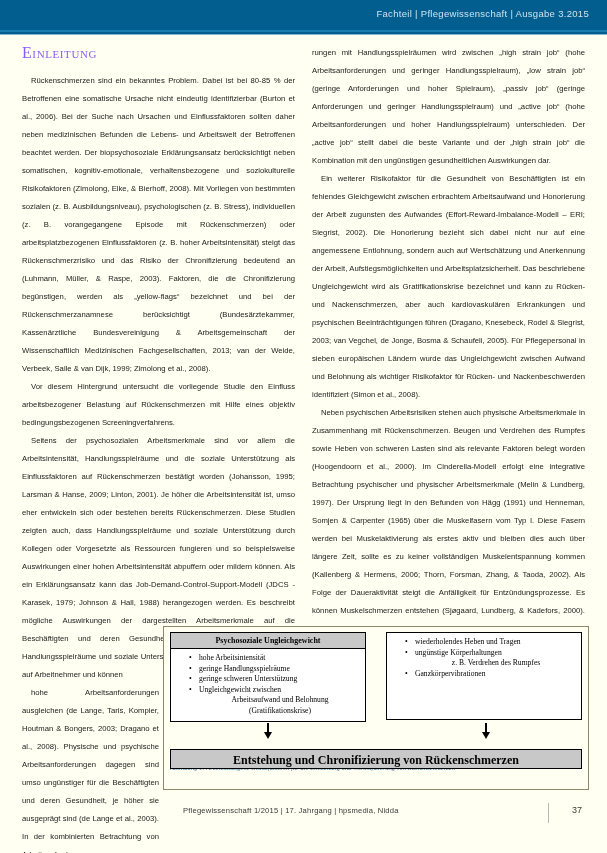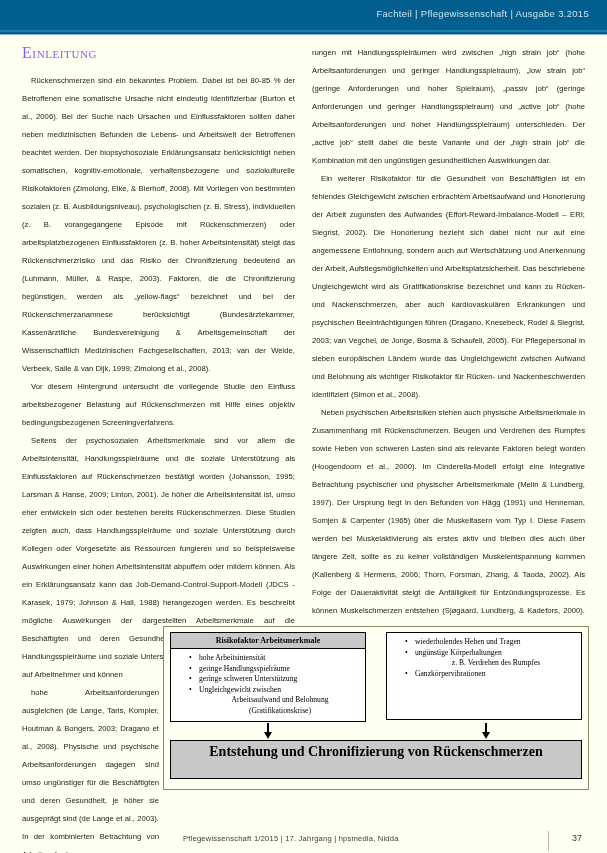--- a/index.html
+++ b/index.html
@@ -190,39 +190,39 @@
   }
   .arrow-left  { left: 94px; }
   .arrow-right { left: 312px; }
 
   .fig-banner {
     border: 1.6px solid #000;
     background: #c8c8c8;
     text-align: center;
     font-family: "Liberation Serif", serif;
     font-weight: bold;
-    font-size: 14px;
-    padding: 3px 0 18px 0;
+    font-size: 12px;
+    padding: 3px 0 0 0;
     color: #000;
-    margin-top: 1px;
+    margin-top: 10px;
   }
   .fig-caption {
     margin-top: 5px;
     font-family: "Liberation Serif", serif;
     font-style: italic;
     font-size: 6.6px;
     color: #2f6fa5;
     text-align: left;
     line-height: 9px;
   }
 
   
   .footer {
     position: absolute;
-    bottom: 0;
+    bottom: 28px;
     left: 0;
     width: 518px;
     height: 22px;
   }
   .footer-text {
     position: absolute;
     left: 183px;
     top: 3px;
     font-size: 7.6px;
     color: #3a3a3a;
@@ -272,21 +272,21 @@
       <p class="body-text">Neben psychischen Arbeitsrisiken stehen auch physische Arbeitsmerkmale in Zusammenhang mit Rückenschmerzen. Beugen und Verdrehen des Rumpfes sowie Heben von schweren Lasten sind als relevante Faktoren belegt worden (Hoogendoorn et al., 2000). Im Cinderella-Modell erfolgt eine integrative Betrachtung psychischer und physischer Arbeitsmerkmale (Melin &amp; Lundberg, 1997). Der Ursprung liegt in den Befunden von Hägg (1991) und Henneman, Somjen &amp; Carpenter (1965) über die Muskelfasern vom Typ I. Diese Fasern werden bei Muskelaktivierung als erstes aktiv und bleiben dies auch über längere Zeit, sollte es zu keiner vollständigen Muskelentspannung kommen (Kallenberg &amp; Hermens, 2006; Thorn, Forsman, Zhang, &amp; Taoda, 2002). Als Folge der Daueraktivität steigt die Anfälligkeit für Entzündungsprozesse. Es können Muskelschmerzen entstehen (Sjøgaard, Lundberg, &amp; Kadefors, 2000). Der Aspekt der Muskelbelastungsdauer spielt vor allem bei sitzenden und einseitigen Tätigkeiten aber auch ungünstigen Körperhaltungen eine Rolle (Lundberg et al., 1999; Rissén, Melin,</p>
     </div>
   </div>
 
   <div class="figure">
     <div class="figure-inner">
 
       <div class="fig-boxes">
 
         <div class="fig-box">
-          <div class="fig-box-title">Risikofaktor Arbeitsmerkmale</div>
+          <div class="fig-box-title">Psychosoziale Ungleichgewicht</div>
           <ul class="fig-list">
             <li><span class="bullet">•</span><span>hohe Arbeitsintensität</span></li>
             <li><span class="bullet">•</span><span>geringe Handlungsspielräume</span></li>
             <li><span class="bullet">•</span><span>geringe schweren Unterstützung</span></li>
             <li><span class="bullet">•</span><span>Ungleichgewicht zwischen</span></li>
             <li class="sub"><span>Arbeitsaufwand und Belohnung</span></li>
             <li class="sub"><span>(Gratifikationskrise)</span></li>
           </ul>
         </div>
 

